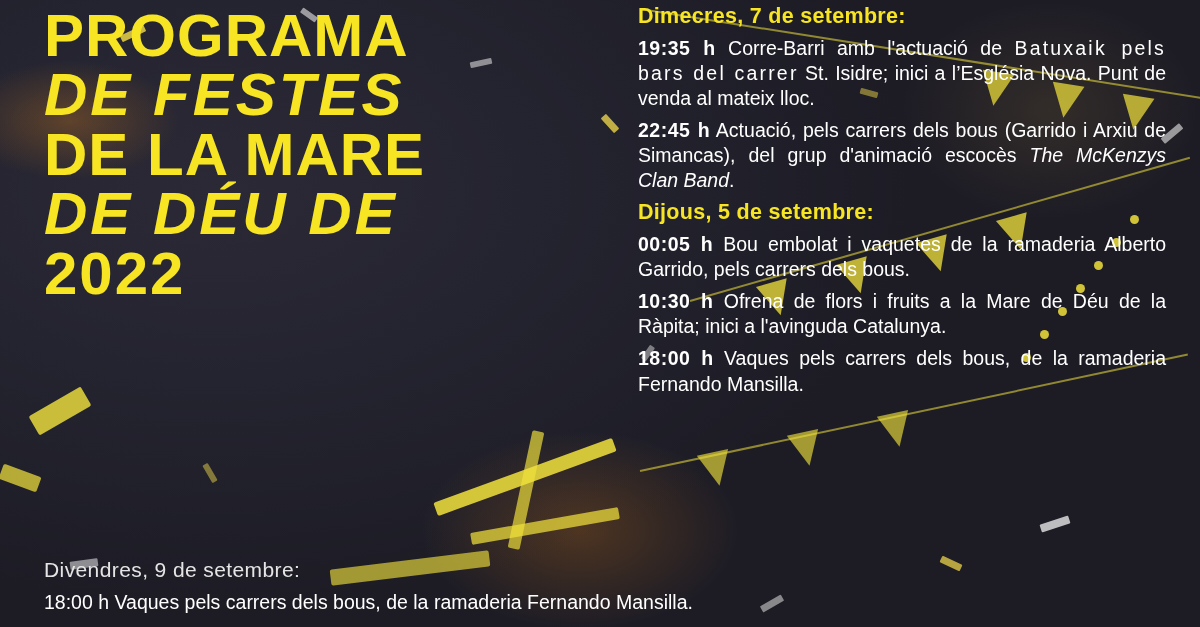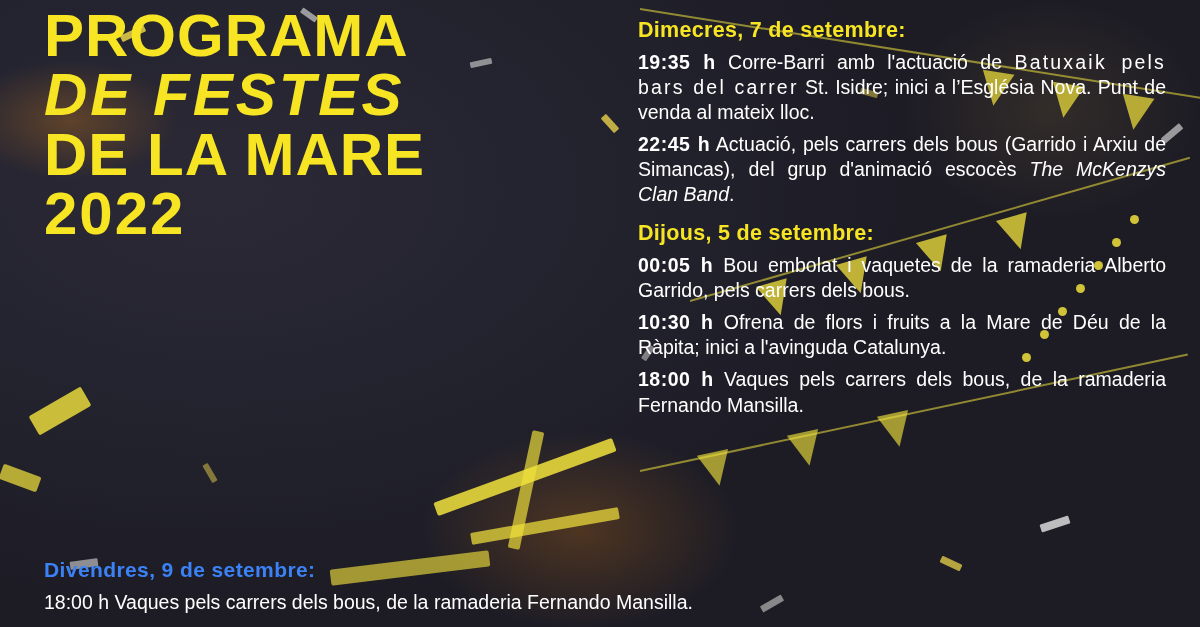--- a/index.html
+++ b/index.html
@@ -99,41 +99,41 @@
   }
 
   
   #left-bottom {
     position: absolute;
     left: 44px;
     right: 10px;
     top: 558px;
   }
   #left-bottom .day-heading {
-    color: #3b82f6;
-    font-weight: bold;
+    color: #e5e5e5;
+    font-weight: normal;
     font-size: 21px;
     letter-spacing: 0.4px;
     margin: 0 0 8px 0;
   }
   #left-bottom .entry {
     color: #ffffff;
     font-size: 19.5px;
     line-height: 1.28;
     white-space: nowrap;
   }
 
   
   .day-block { margin-bottom: 6px; }
   .day-heading-r {
     color: #f7e524;
     font-weight: bold;
     font-size: 21.5px;
     letter-spacing: 0.3px;
-    margin: 14px 0 7px 0;
+    margin: 0 0 7px 0;
   }
   .entry-r {
     color: #ffffff;
     font-size: 19.5px;
     line-height: 1.285;
     margin: 0 0 7px 0;
     text-align: justify;
     text-justify: inter-word;
   }
   .entry-r .time {
@@ -201,20 +201,21 @@
   <div class="confetti" style="left:760px;top:600px;width:24px;height:7px;background:#d0d0d0;transform:rotate(-30deg);opacity:.6;"></div>
 </div>
 
 <div id="page">
 
   <div id="left-col">
     <div id="poster-title">
       <span class="tl">PROGRAMA</span>
       <span class="tl spread">DE FESTES</span>
       <span class="tl">DE LA MARE</span>
+      <span class="tl spread">DE DÉU DE</span>
       <span id="poster-year">2022</span>
     </div>
 
     <div id="left-bottom">
       <div class="day-heading">Divendres, 9 de setembre:</div>
       <div class="entry">
         <span class="time">18:00 h</span>
         <span>Vaques pels carrers dels bous, de la ramaderia Fernando Mansilla.</span>
       </div>
     </div>

